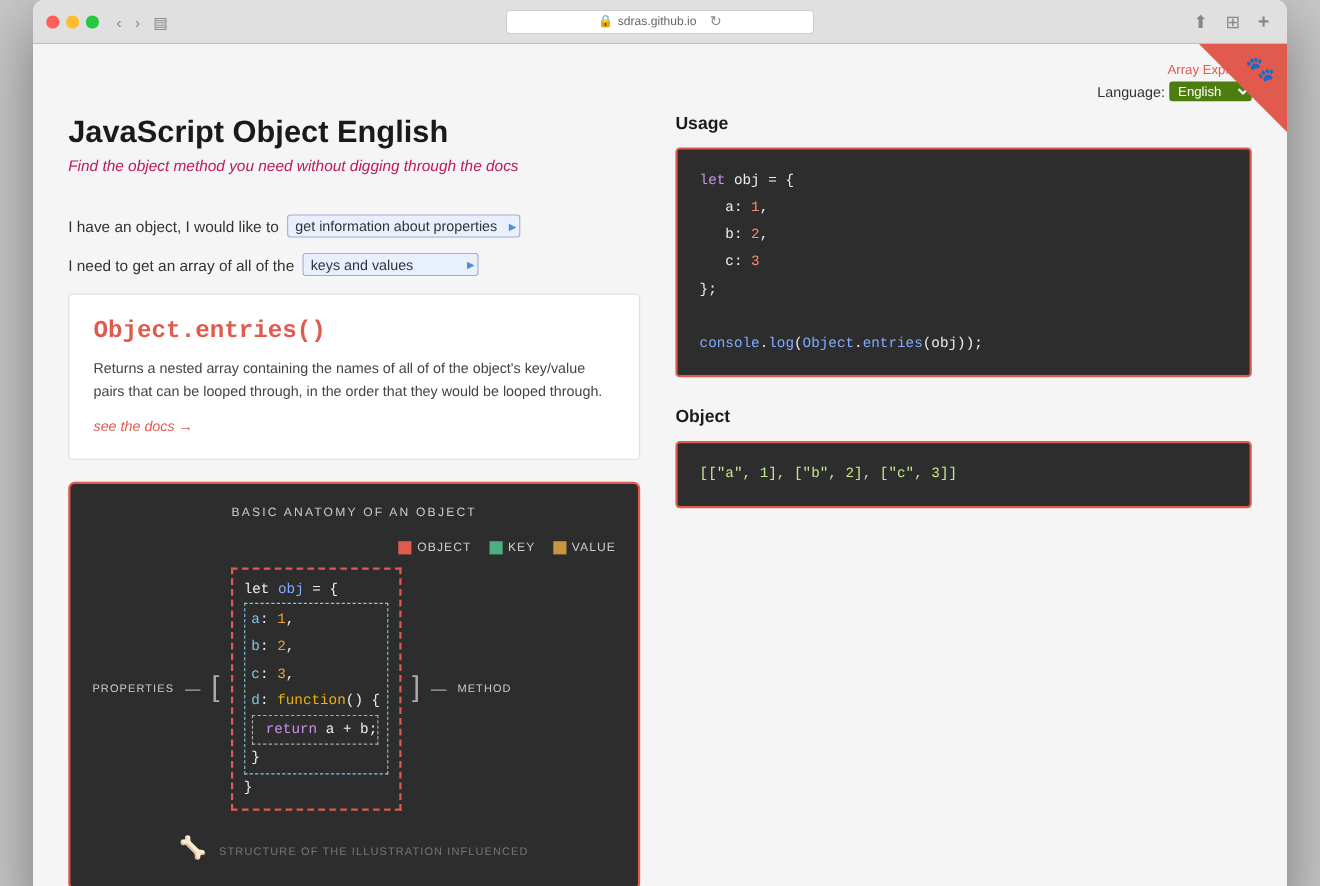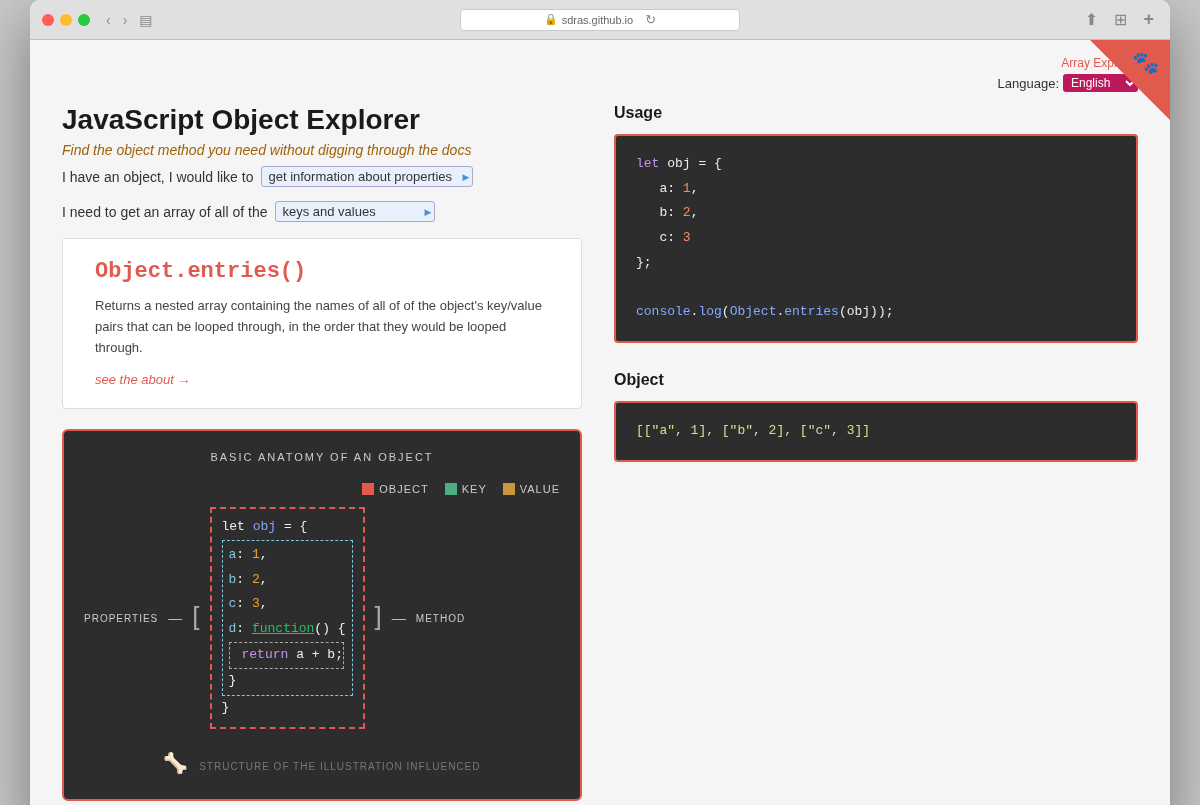--- a/index.html
+++ b/index.html
@@ -144,21 +144,21 @@
     }
     .language-selector {
       font-size: 13px;
       color: #333;
       display: flex;
       align-items: center;
       gap: 4px;
       justify-content: flex-end;
     }
     .lang-select {
-      background: #be185d;
+      background: #4d7c0f;
       color: white;
       border: none;
       border-radius: 3px;
       padding: 1px 4px;
       font-size: 12px;
       cursor: pointer;
     }
 
     
     .main-layout {
@@ -173,24 +173,24 @@
     }
 
     .page-title {
       font-size: 28px;
       font-weight: bold;
       color: #1a1a1a;
       margin-bottom: 6px;
     }
 
     .page-subtitle {
-      color: #a16207;
+      color: #be185d;
       font-style: italic;
       font-size: 14px;
-      margin-bottom: 8px;
+      margin-bottom: 37px;
     }
 
     
     .question-row {
       display: flex;
       align-items: center;
       gap: 8px;
       margin-bottom: 14px;
       font-size: 14px;
       color: #333;
@@ -220,21 +220,21 @@
       cursor: pointer;
       appearance: none;
       -webkit-appearance: none;
     }
 
     
     .result-card {
       background: white;
       border: 1px solid #ddd;
       border-radius: 4px;
-      padding: 20px 32px;
+      padding: 20px 22px;
       margin-top: 16px;
       margin-bottom: 20px;
     }
 
     .method-name {
       color: #e05a4e;
       font-size: 22px;
       font-weight: bold;
       font-family: 'Courier New', monospace;
       margin-bottom: 12px;
@@ -387,21 +387,21 @@
           <option>Español</option>
           <option>Français</option>
         </select>
       </div>
     </div>
 
     <div class="main-layout">
 
       <div class="left-col">
 
-        <h1 class="page-title">JavaScript Object Explorer</h1>
+        <h1 class="page-title">JavaScript Object English</h1>
         <p class="page-subtitle">Find the object method you need without digging through the docs</p>
 
         <div class="question-row">
           <span>I have an object, I would like to</span>
           <div class="select-wrapper">
             <select>
               <option>get information about properties</option>
               <option>manipulate</option>
               <option>create</option>
             </select>
@@ -416,21 +416,21 @@
               <option>keys and values</option>
               <option>keys only</option>
               <option>values only</option>
             </select>
           </div>
         </div>
 
         <div class="result-card">
           <div class="method-name">Object.entries()</div>
           <p class="method-description">Returns a nested array containing the names of all of of the object's key/value pairs that can be looped through, in the order that they would be looped through.</p>
-          <a class="docs-link" href="#">see the about →</a>
+          <a class="docs-link" href="#">see the docs →</a>
         </div>
 
         <div class="anatomy-diagram">
           <div class="anatomy-title">BASIC ANATOMY OF AN OBJECT</div>
 
           <div class="anatomy-legend">
             <div class="legend-item">
               <div class="legend-box" style="background:#e05a4e;"></div>
               <span>OBJECT</span>
             </div>
@@ -455,21 +455,21 @@
                 <div>
                   <span style="color:#7ec8e3;">a</span><span style="color:#eee;">: </span><span style="color:#f0a030;">1</span><span style="color:#eee;">,</span>
                 </div>
                 <div>
                   <span style="color:#7ec8e3;">b</span><span style="color:#eee;">: </span><span style="color:#f0a030;">2</span><span style="color:#eee;">,</span>
                 </div>
                 <div>
                   <span style="color:#7ec8e3;">c</span><span style="color:#eee;">: </span><span style="color:#f0a030;">3</span><span style="color:#eee;">,</span>
                 </div>
                 <div>
-                  <span style="color:#7ec8e3;">d</span><span style="color:#eee;">: </span><span style="color:#22c55e;text-decoration:underline;">function</span><span style="color:#eee;">() {</span>
+                  <span style="color:#7ec8e3;">d</span><span style="color:#eee;">: </span><span style="color:#eab308;">function</span><span style="color:#eee;">() {</span>
                 </div>
                 <div style="padding-left:12px;border:1px dashed #aaa;display:inline-block;">
                   <span style="color:#c792ea;">return</span><span style="color:#eee;"> a + b;</span>
                 </div>
                 <div style="color:#eee;">  }</div>
               </div>
               <div style="color:#eee;">}</div>
             </div>
 
             <div style="font-size:26px;color:#aaa;line-height:1;padding-bottom:4px;">]</div>

